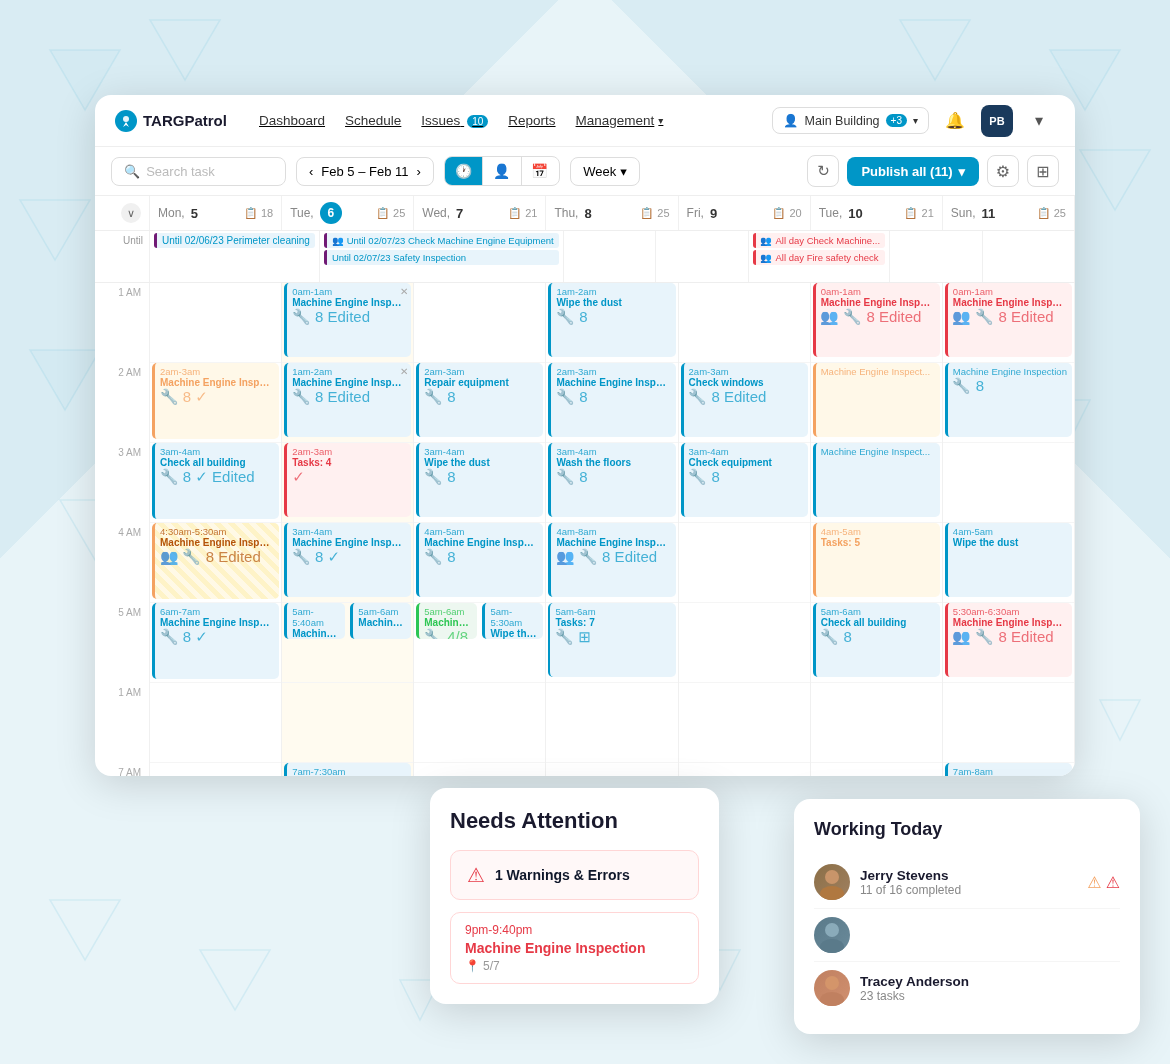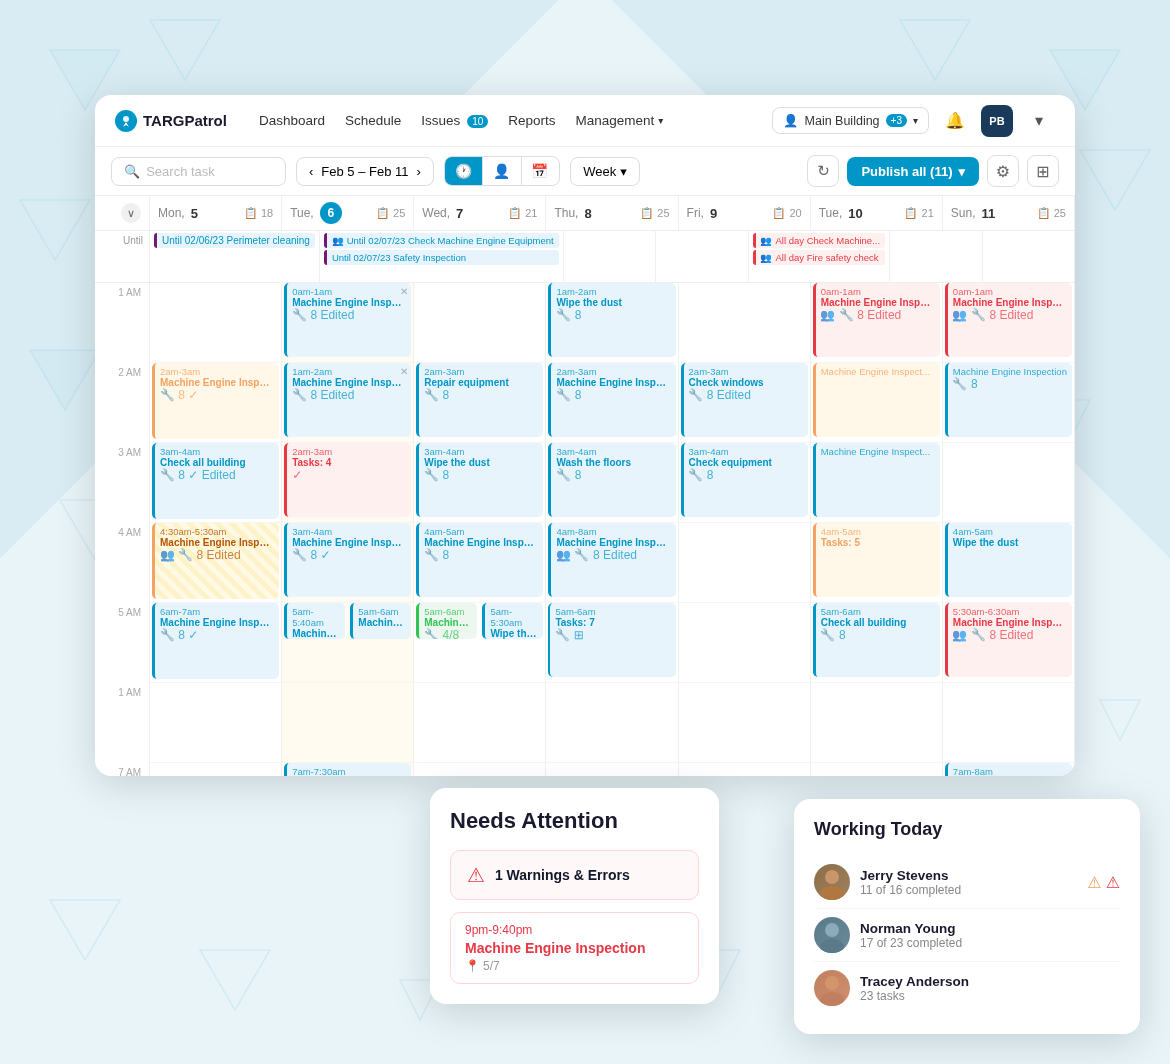--- a/index.html
+++ b/index.html
@@ -66,20 +66,21 @@
       justify-content: center;
       color: white;
       font-size: 11px;
     }
 
     .nav-items {
       display: flex;
       align-items: center;
       gap: 20px;
       flex: 1;
+      text-decoration: underline;
     }
 
     .nav-item {
       font-size: 13.5px;
       color: #333;
       cursor: pointer;
       padding: 4px 0;
       position: relative;
     }
 
@@ -434,21 +435,21 @@
       overflow: hidden;
       text-overflow: ellipsis;
     }
 
     .task-event .event-time {
       font-size: 9.5px;
       opacity: 0.8;
     }
 
     .task-event .event-meta {
-      font-size: 12px;
+      font-size: 15px;
       opacity: 0.7;
       display: flex;
       align-items: center;
       gap: 3px;
     }
 
     
     .needs-attention-panel {
       position: absolute;
       bottom: 30px;
@@ -1159,24 +1160,20 @@
     </div>
   </div>
 
   <div class="worker-row">
     <div class="worker-avatar" style="background:linear-gradient(135deg,#5A7A8A,#6a8a9a);">
       <svg width="36" height="36" viewBox="0 0 36 36">
           <circle cx="18" cy="13" r="7" fill="#8aabba"></circle>
           <ellipse cx="18" cy="30" rx="12" ry="8" fill="#5a7a8a"></ellipse>
         </svg>
     </div>
-    <div class="worker-info">
-      <div class="worker-name">Norman Young</div>
-      <div class="worker-tasks">17 of 23 completed</div>
-    </div>
     <div class="worker-alerts"></div>
   </div>
 
   <div class="worker-row">
     <div class="worker-avatar" style="background:linear-gradient(135deg,#C08060,#d09070);">
       <svg width="36" height="36" viewBox="0 0 36 36">
           <circle cx="18" cy="13" r="7" fill="#d4956a"></circle>
           <ellipse cx="18" cy="30" rx="12" ry="8" fill="#c08060"></ellipse>
         </svg>
     </div>

